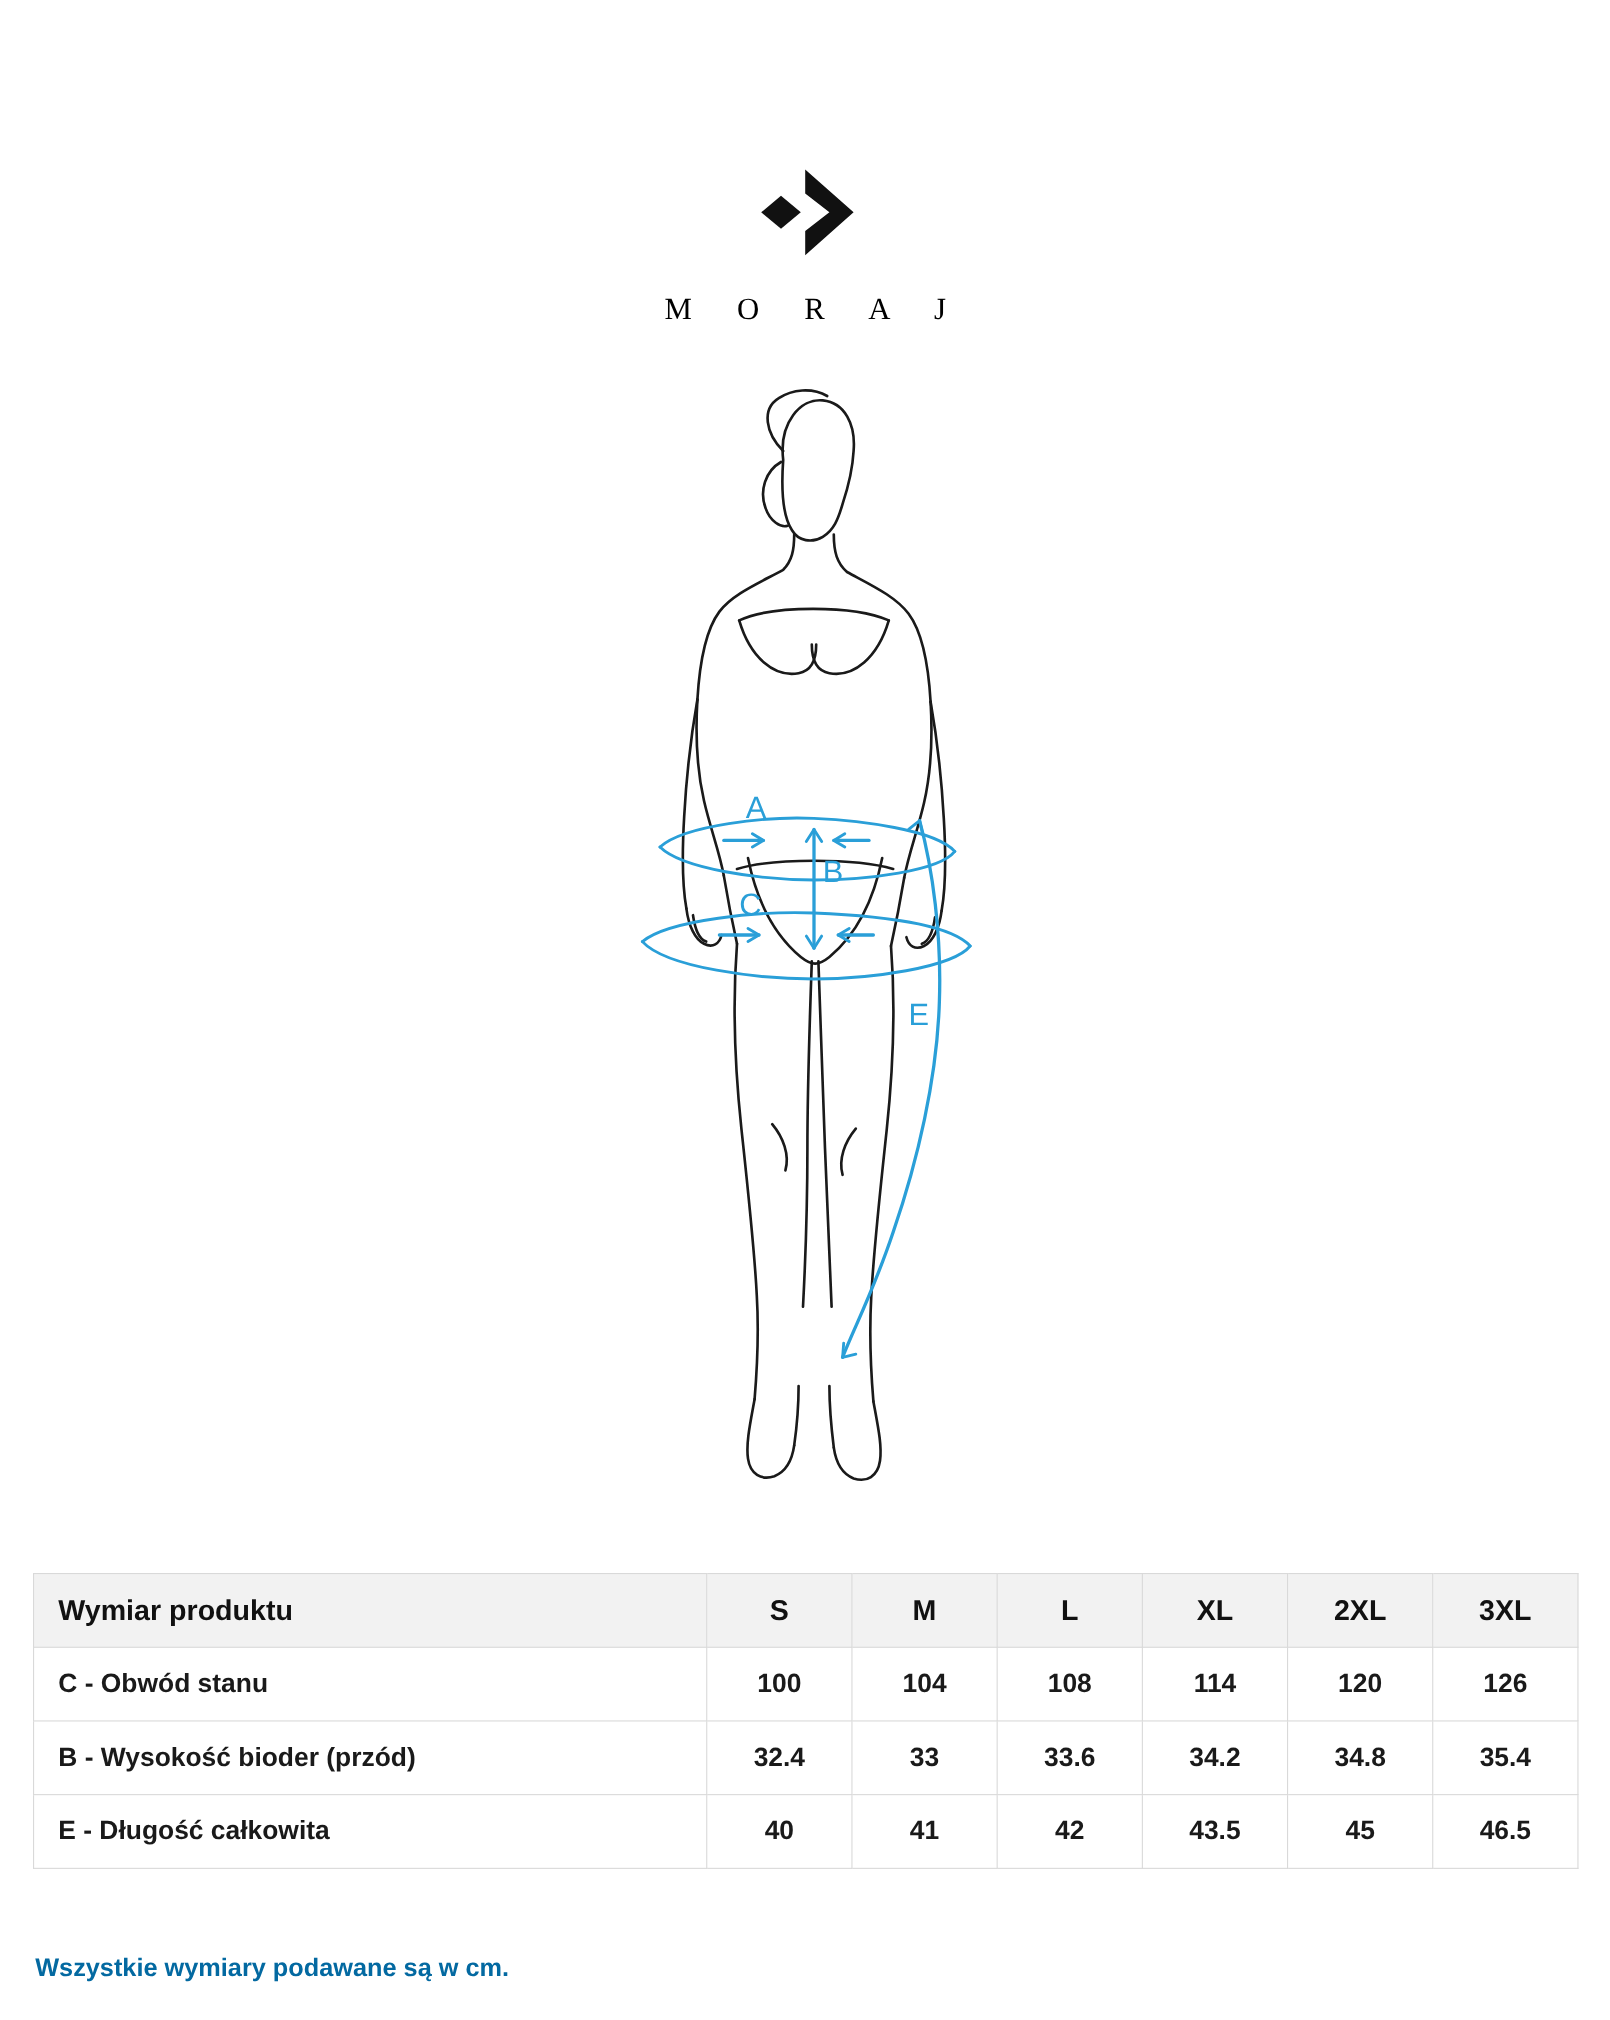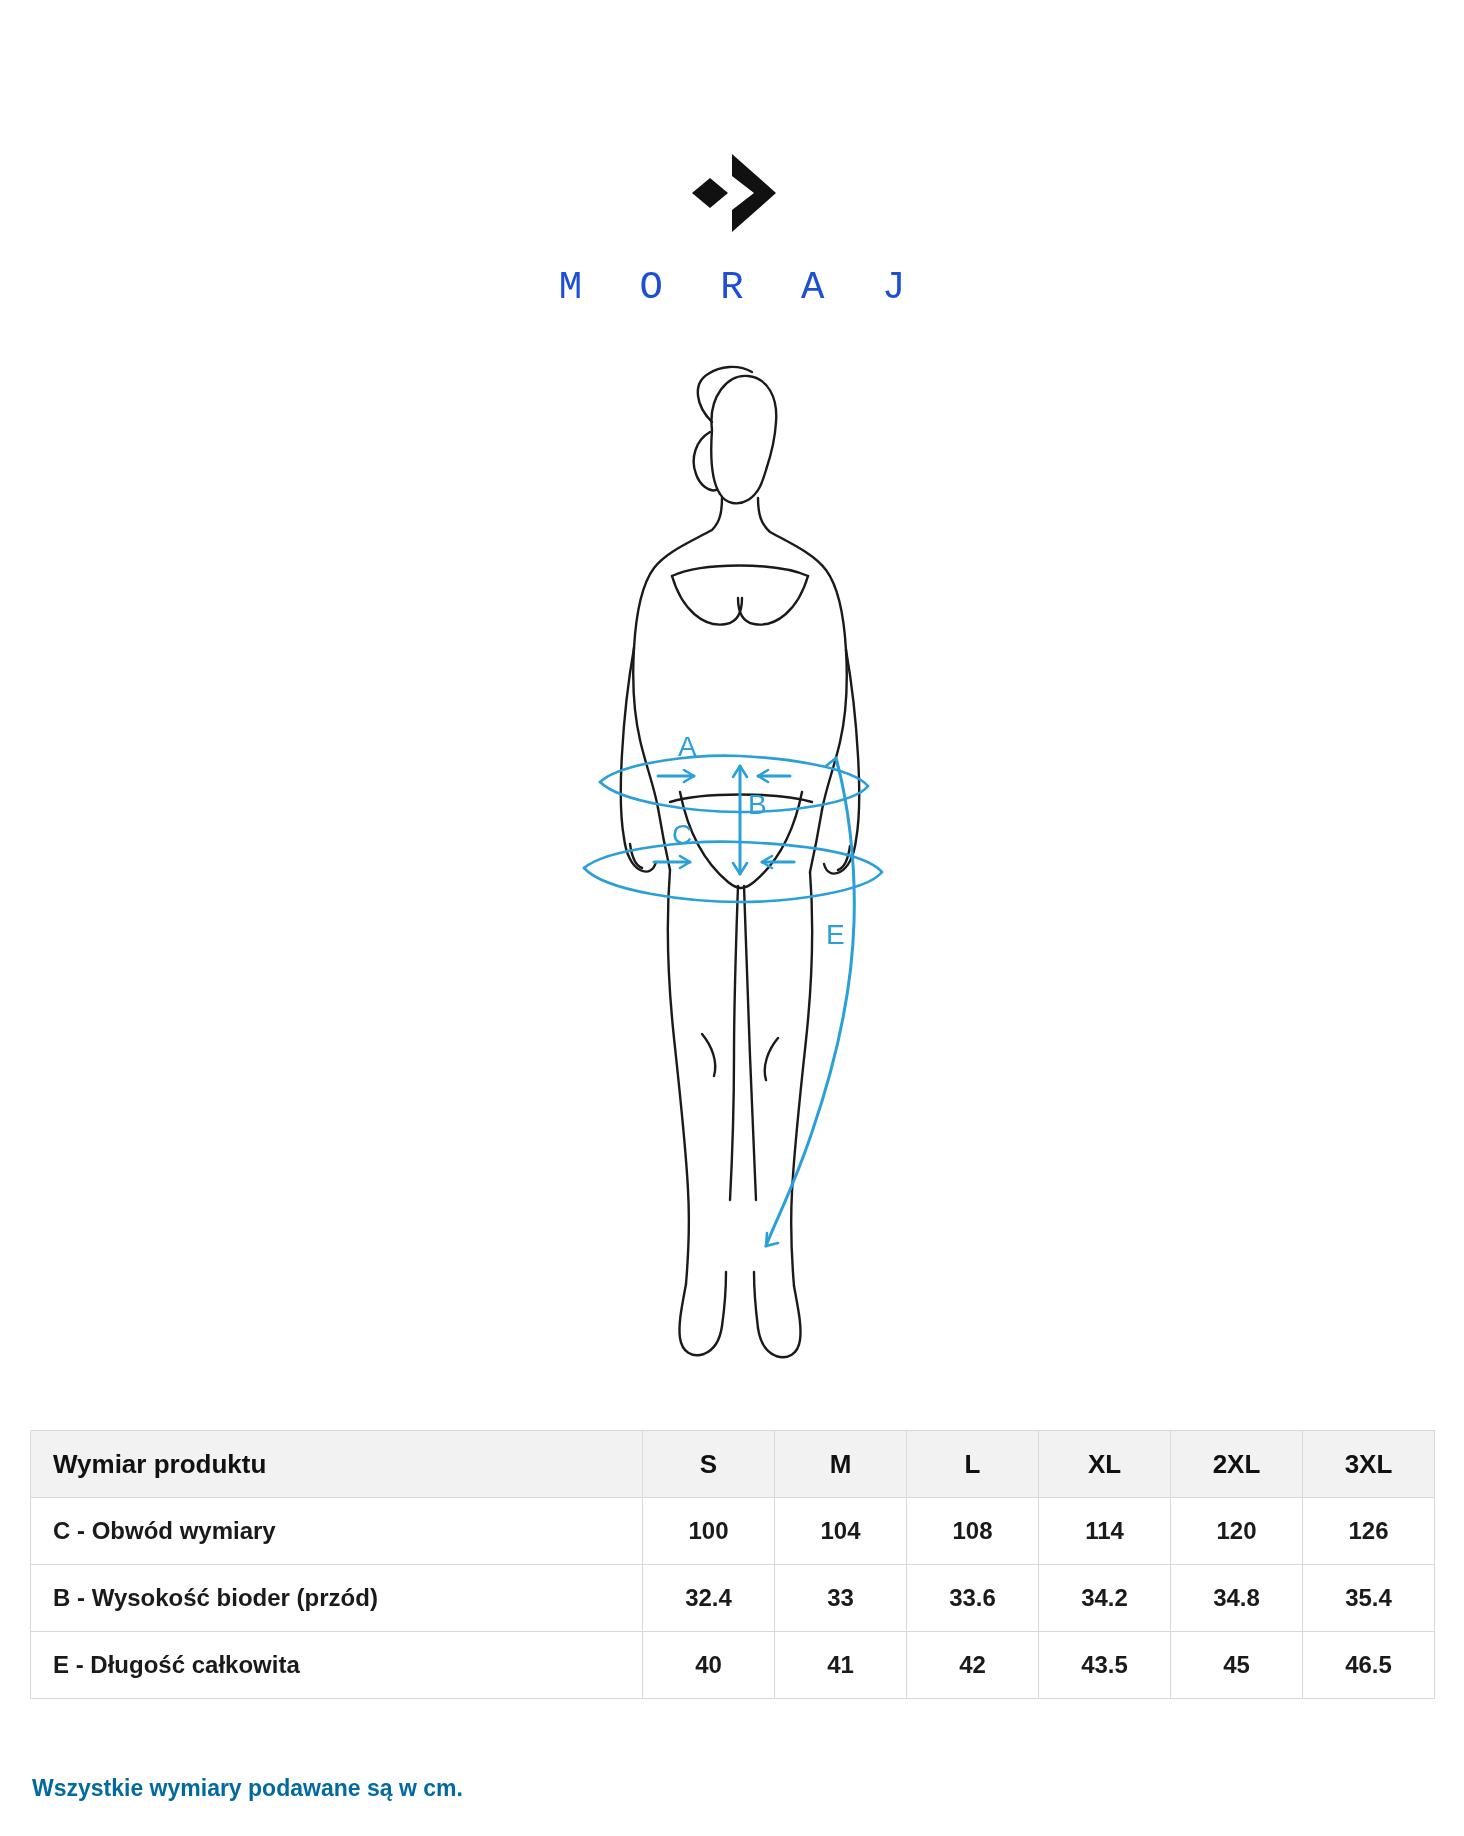--- a/index.html
+++ b/index.html
@@ -30,26 +30,26 @@
     flex-direction: column;
     align-items: center;
   }
   .brand-mark {
     width: 96px;
     height: 86px;
     display: block;
   }
   .brand-name {
     margin-top: 30px;
-    font-size: 39px;
+    font-size: 28px;
     letter-spacing: 17px;
     text-indent: 17px;
     font-weight: 400;
-    color: #1d4ed8;
-    font-family: Liberation Mono, monospace;
+    color: #000000;
+    font-family: Liberation Serif, serif;
   }
 
   
   .figure-wrap {
     margin-top: 52px;
     display: flex;
     justify-content: center;
   }
   .figure-svg {
     display: block;
@@ -226,21 +226,21 @@
           <th class="size-head">S</th>
           <th class="size-head">M</th>
           <th class="size-head">L</th>
           <th class="size-head">XL</th>
           <th class="size-head">2XL</th>
           <th class="size-head">3XL</th>
         </tr>
       </thead>
       <tbody>
         <tr>
-          <td class="row-label">C - Obwód wymiary</td>
+          <td class="row-label">C - Obwód stanu</td>
           <td class="row-value">100</td>
           <td class="row-value">104</td>
           <td class="row-value">108</td>
           <td class="row-value">114</td>
           <td class="row-value">120</td>
           <td class="row-value">126</td>
         </tr>
         <tr>
           <td class="row-label">B - Wysokość bioder (przód)</td>
           <td class="row-value">32.4</td>

